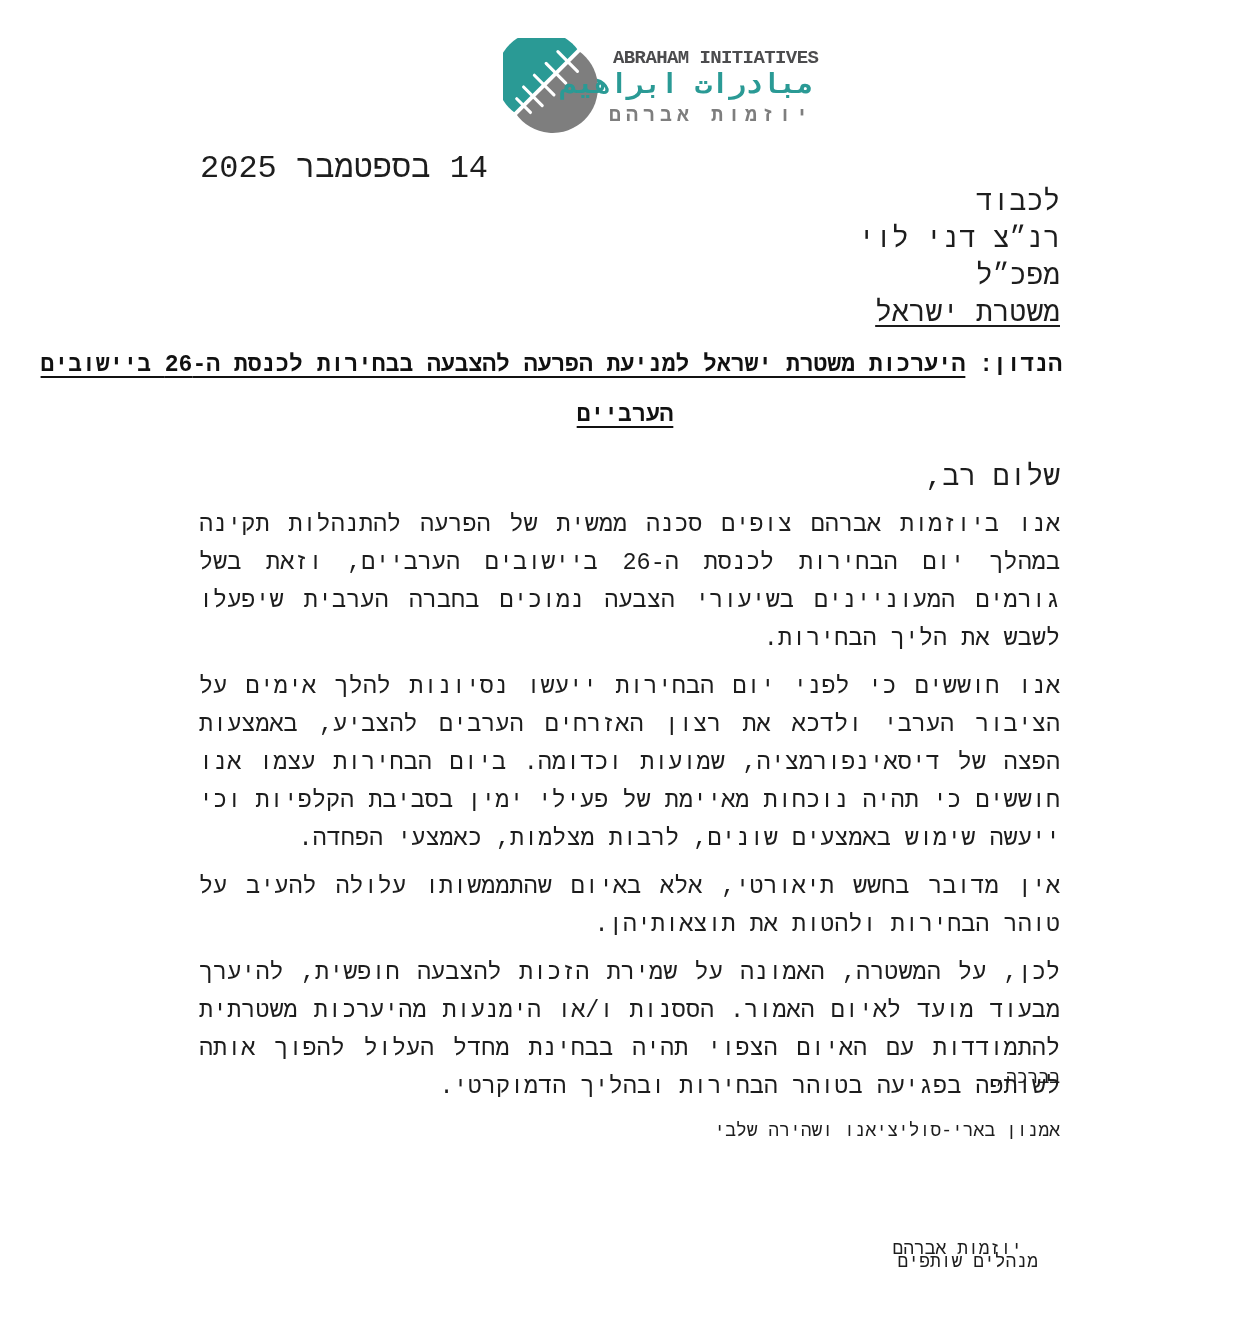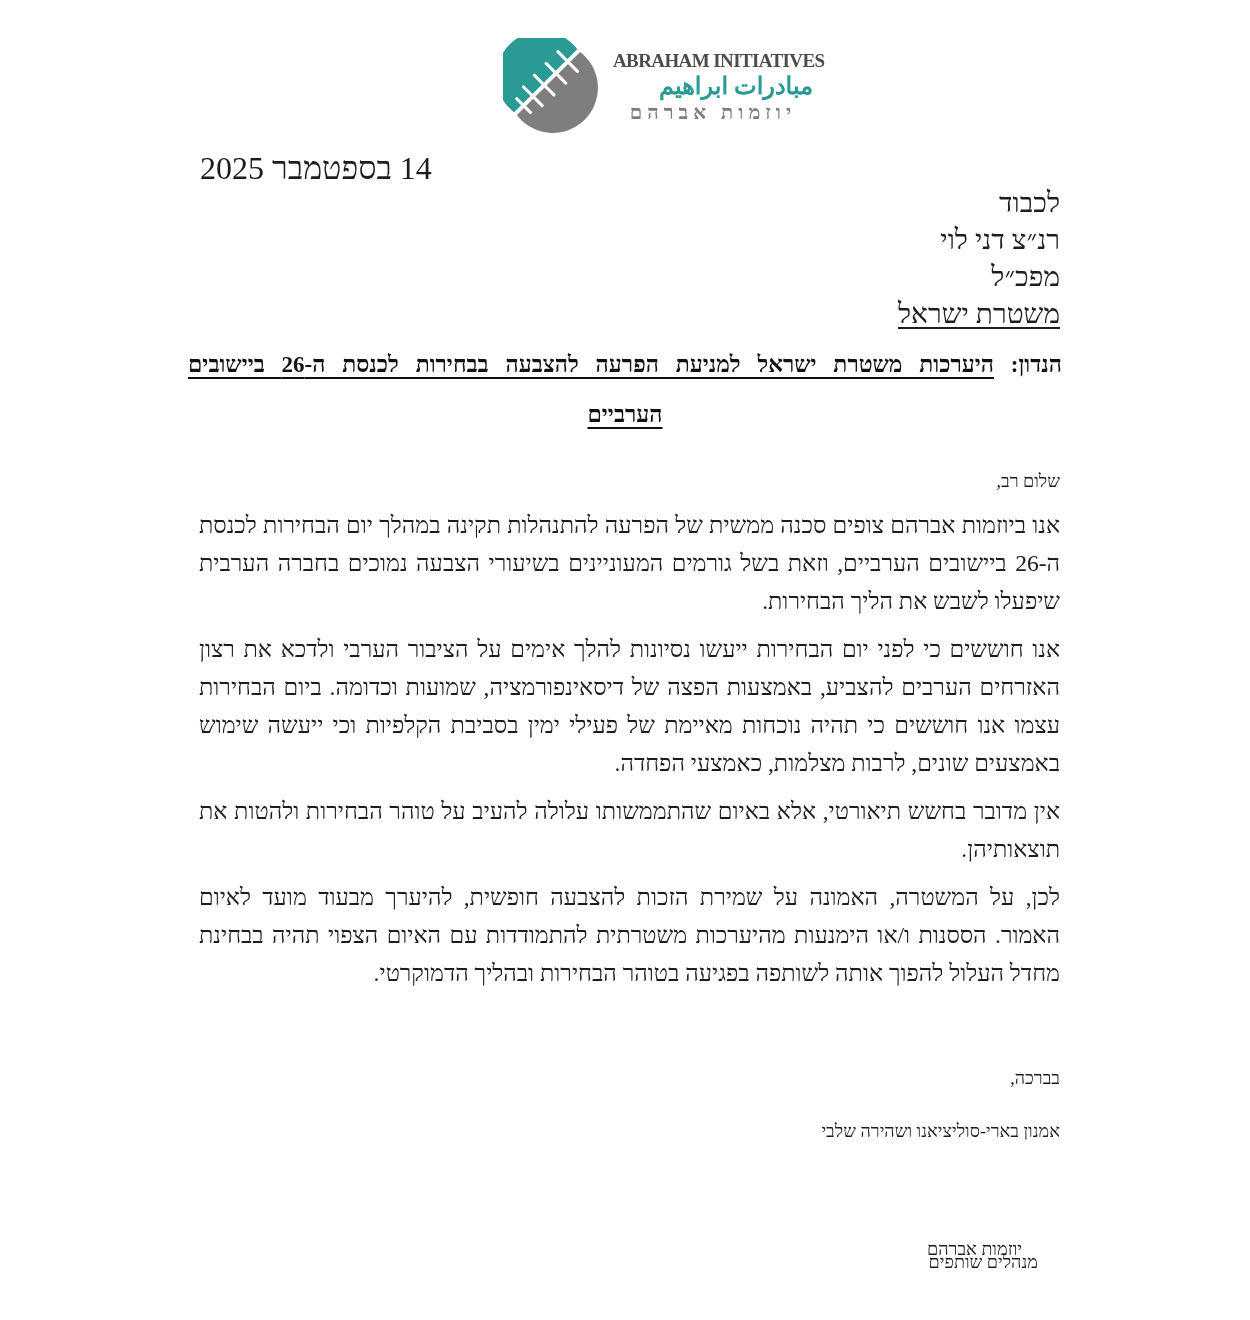--- a/index.html
+++ b/index.html
@@ -1,21 +1,21 @@
 <!DOCTYPE html>
 <html lang="he"><head>
 <meta charset="utf-8">
 <style>
   html,body { margin:0; padding:0; background:#ffffff; }
   .page {
     position: relative;
     width: 1250px;
     height: 1320px;
     background: #ffffff;
-    font-family: Liberation Serif, serif;
+    font-family: Liberation Mono, monospace;
     color: #1d1d1d;
     direction: rtl;
     overflow: hidden;
   }
 
   
   .logo {
     position: absolute;
     top: 38px;
     left: 503px;
@@ -34,21 +34,21 @@
   }
   .logo-en {
     font-size: 19px;
     font-weight: bold;
     color: #4c4c4e;
     letter-spacing: -0.6px;
     white-space: nowrap;
     text-align: center;
   }
   .logo-ar {
-    font-size: 24px;
+    font-size: 28px;
     font-weight: bold;
     color: #2a9a95;
     direction: rtl;
     text-align: right;
     line-height: 1.15;
     white-space: nowrap;
   }
   .logo-he {
     font-size: 20px;
     font-weight: bold;
@@ -100,22 +100,21 @@
     text-decoration: underline;
     text-decoration-thickness: 2px;
     text-underline-offset: 5px;
   }
 
   
   .greeting {
     position: absolute;
     top: 462px;
     right: 190px;
-    font-size: 18px;
-    margin-top: 9px;
+    font-size: 28px;
   }
   .body {
     position: absolute;
     top: 506px;
     right: 190px;
     left: 188px;
     font-size: 23.5px;
     line-height: 38px;
     text-align: justify;
     margin-left: 11px;

